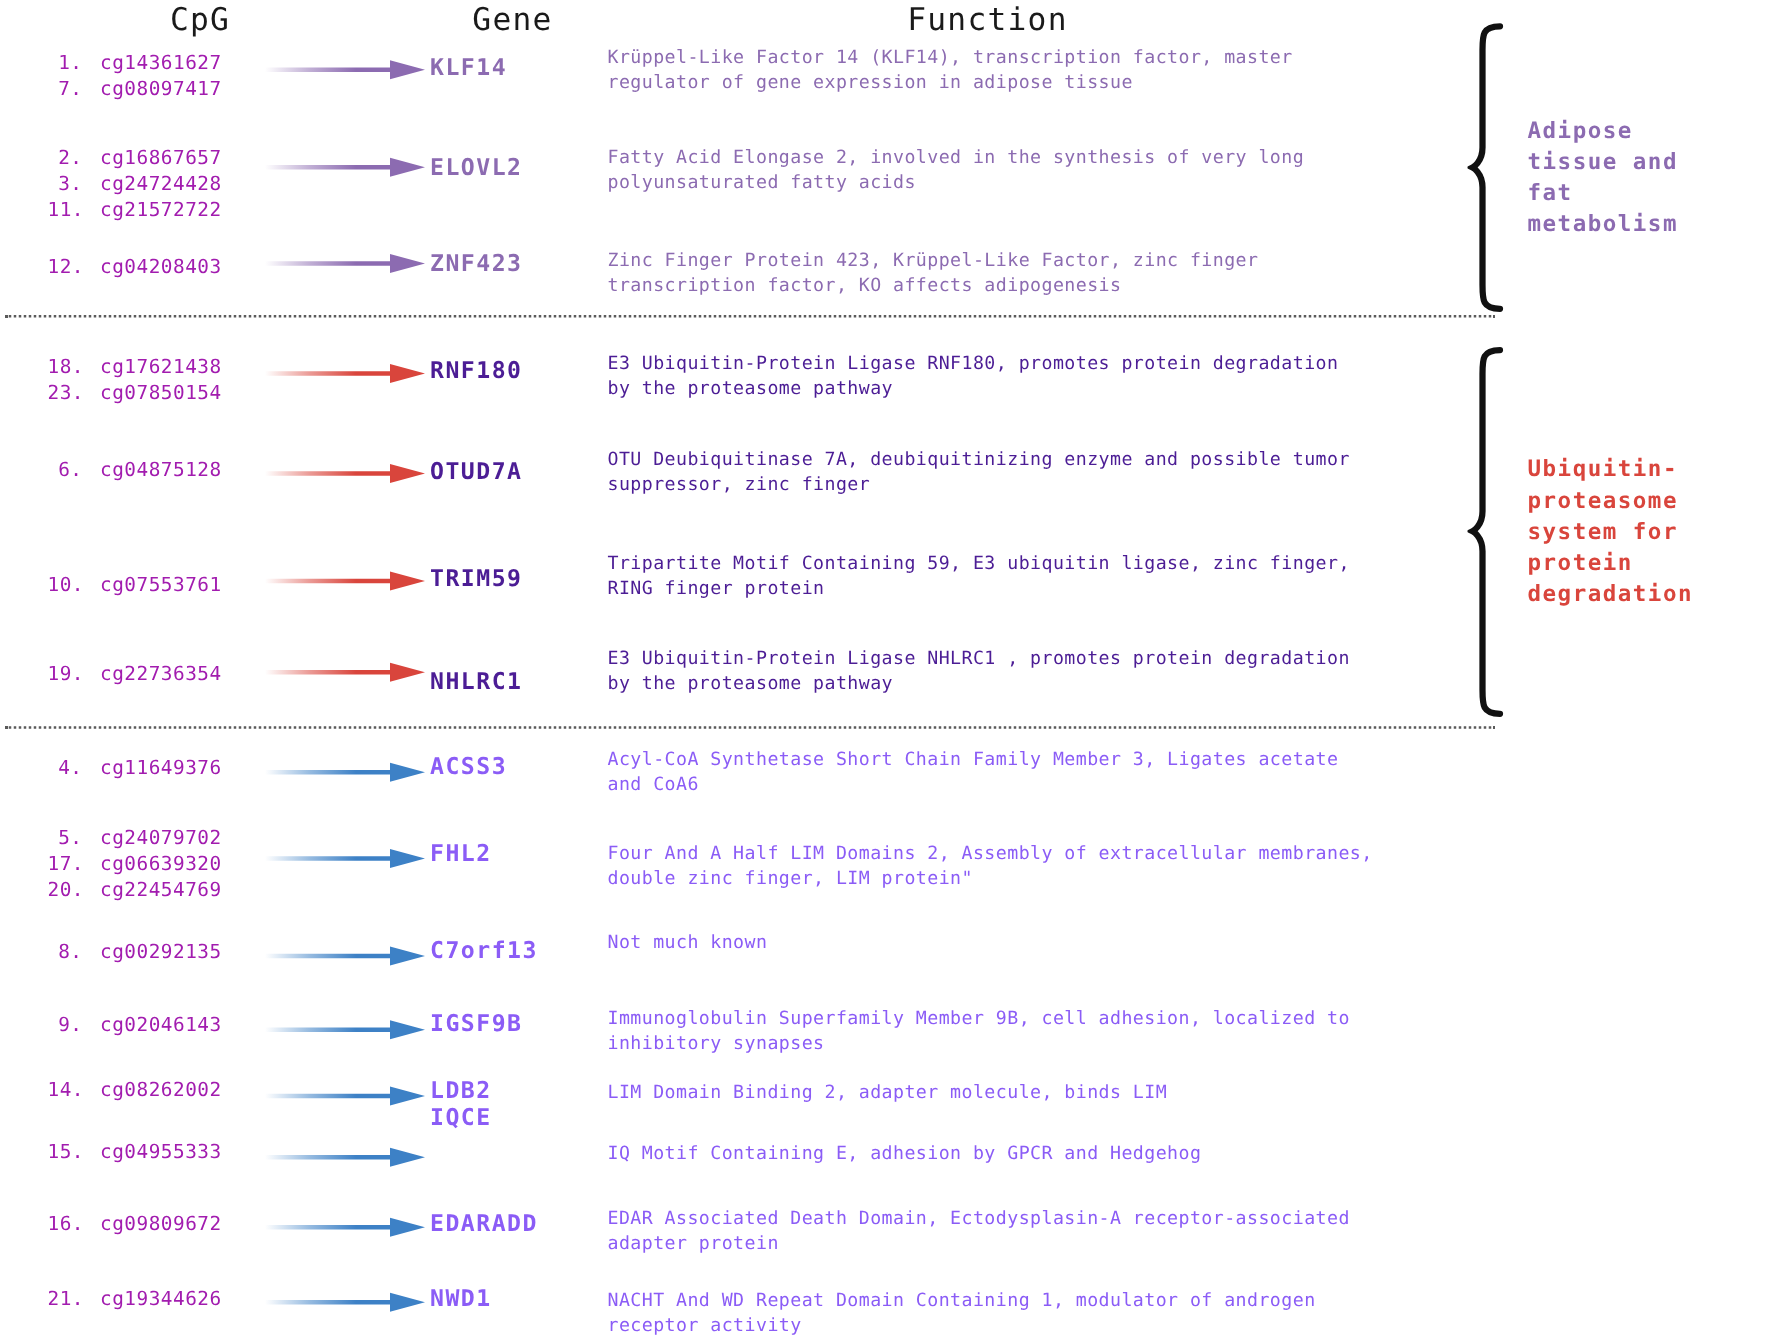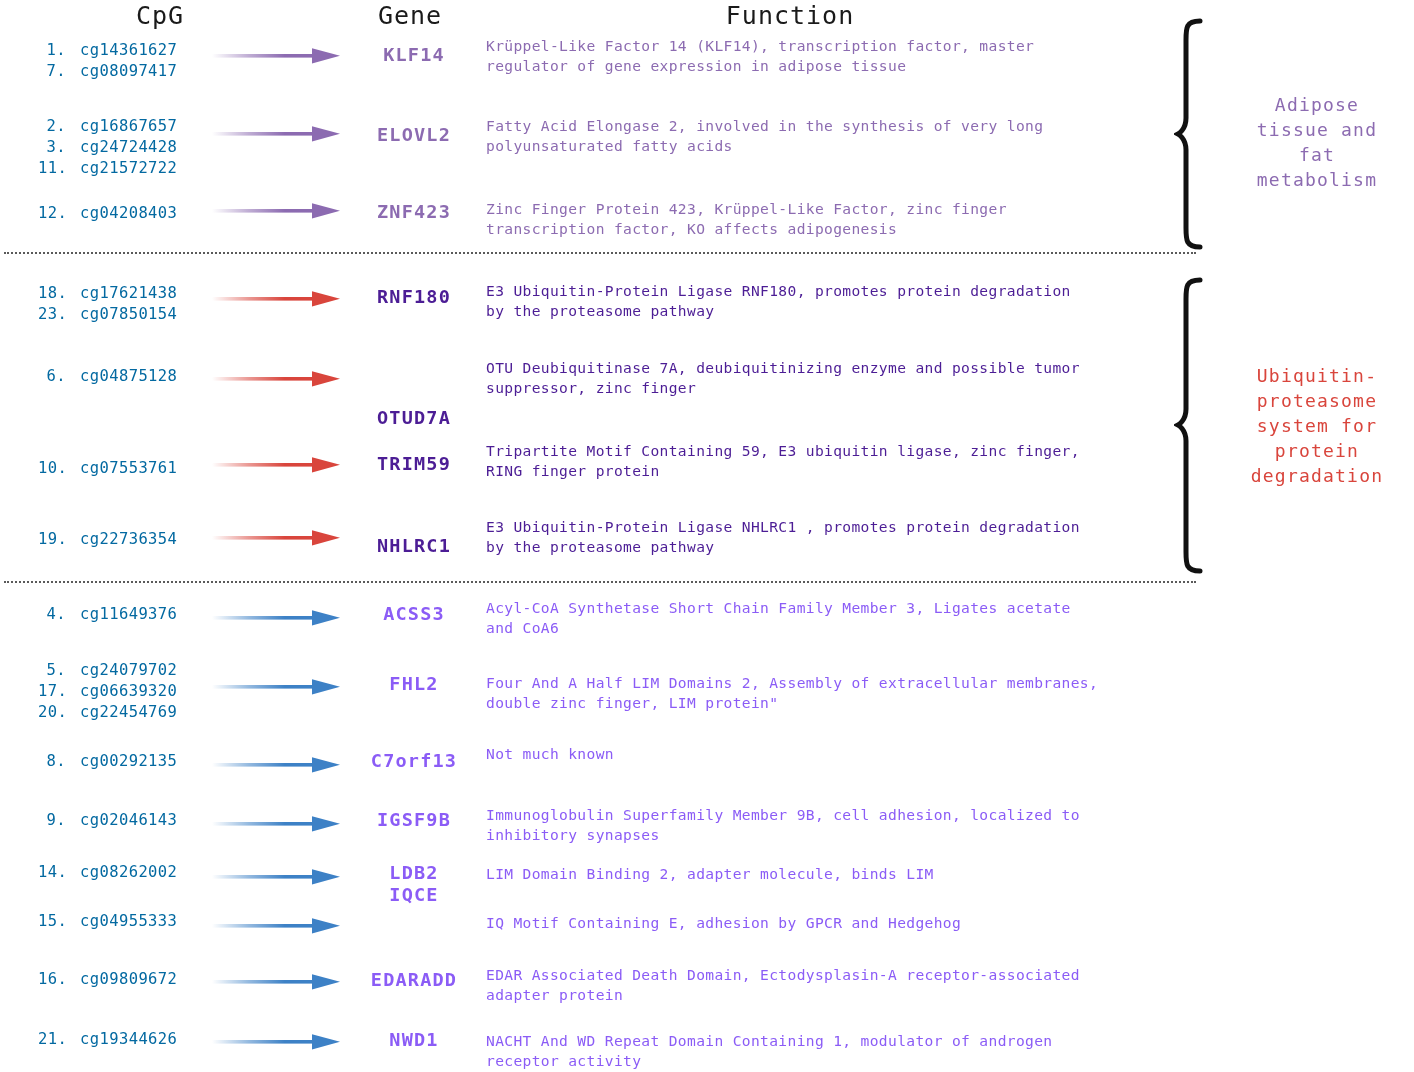--- a/index.html
+++ b/index.html
@@ -46,21 +46,21 @@
     left: 0;
     width: 1414px;
   }
   .cpg-cell {
     position: absolute;
     left: 0px;
     width: 228px;
     text-align: right;
     font-size: 15.5px;
     line-height: 21px;
-    color: #0369a1;
+    color: #a21caf;
     letter-spacing: 0.4px;
     white-space: pre;
   }
   .cpg-line { display: block; }
   .cpg-num {
     display: inline-block;
     width: 28px;
     text-align: right;
   }
   .cpg-id {
@@ -75,21 +75,20 @@
     left: 212px;
     width: 132px;
     height: 22px;
   }
   .arrow-cell svg { display: block; }
 
   .gene-cell {
     position: absolute;
     left: 344px;
     width: 140px;
-    text-align: center;
     font-size: 18.5px;
     font-weight: bold;
     letter-spacing: 1.2px;
     white-space: nowrap;
   }
 
   .func-cell {
     position: absolute;
     left: 486px;
     width: 700px;
@@ -117,25 +116,26 @@
   .brace {
     position: absolute;
     left: 1174px;
   }
   .brace svg { display: block; }
 
   .side-label {
     position: absolute;
     left: 1222px;
     width: 190px;
-    text-align: center;
+    text-align: left;
     font-size: 18px;
     line-height: 25px;
     letter-spacing: 1.2px;
     white-space: pre-line;
+    font-weight: bold;
   }
   .side-label.purple { color: #8c6bb1; }
   .side-label.red    { color: #d9453c; }
 </style>
 </head>
 <body>
 
 <div class="header">
   <div class="h-cpg">CpG</div>
   <div class="h-gene">Gene</div>
@@ -235,21 +235,21 @@
                 <stop offset="0%" stop-color="#d9453c" stop-opacity="0"></stop>
                 <stop offset="35%" stop-color="#d9453c" stop-opacity="0.55"></stop>
                 <stop offset="70%" stop-color="#d9453c" stop-opacity="1"></stop>
                 <stop offset="100%" stop-color="#d9453c" stop-opacity="1"></stop>
               </linearGradient>
             </defs>
             <rect x="0" y="9" width="104" height="3.6" fill="url(#g4)"></rect>
             <path d="M100 3.2 L128 10.8 L100 18.4 Z" fill="#d9453c"></path>
           </svg>
         </div>
-        <div class="gene-cell" style="top: 367px; margin-top: 40px;">OTUD7A</div>
+        <div class="gene-cell" style="top: 367px;">OTUD7A</div>
         <div class="func-cell" style="top: 358px;">OTU Deubiquitinase 7A, deubiquitinizing enzyme and possible tumor
 suppressor, zinc finger</div>
       </div>
       <div class="row" style="top: 0px;">
         <div class="cpg-cell" style="top: 458px;"><span class="cpg-line"><span class="cpg-num">10.</span><span class="cpg-id">cg07553761</span></span></div>
         <div class="arrow-cell" style="top: 454px;">
           <svg width="132" height="22" viewBox="0 0 132 22">
             <defs>
               <linearGradient id="g5" x1="0" y1="0" x2="1" y2="0">
                 <stop offset="0%" stop-color="#d9453c" stop-opacity="0"></stop>

